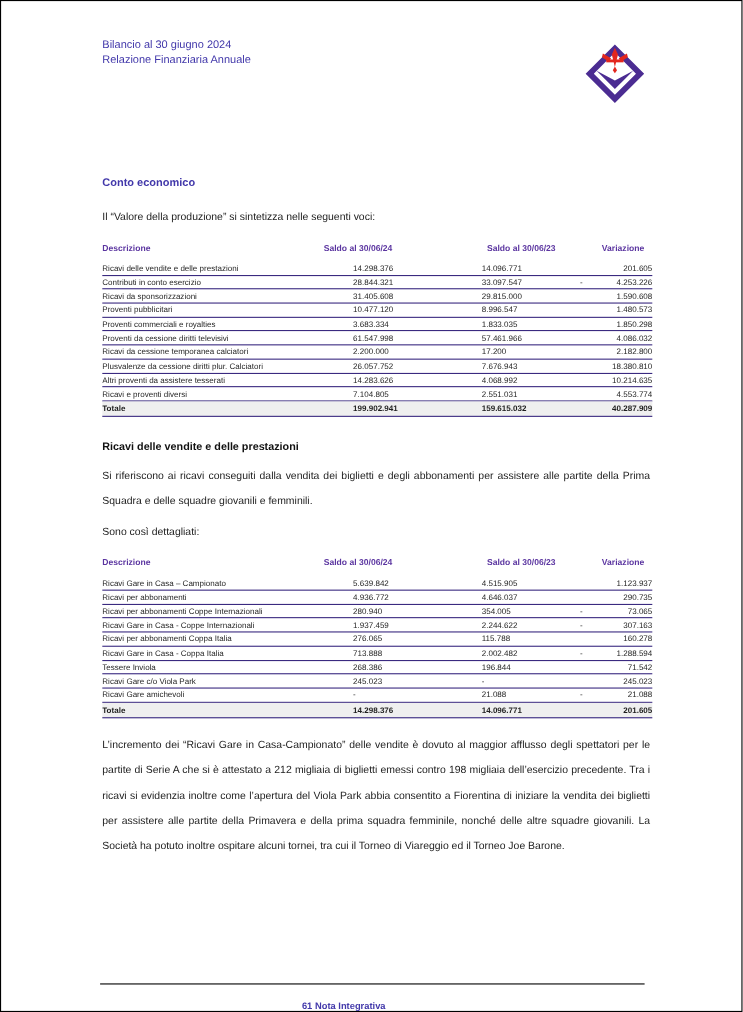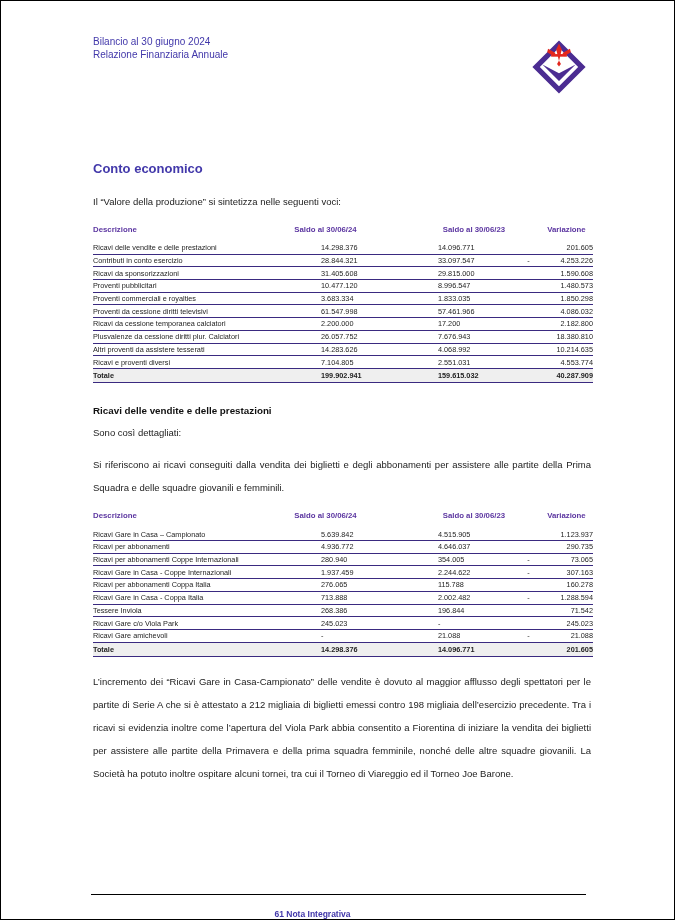--- a/index.html
+++ b/index.html
@@ -25,21 +25,21 @@
   }
   .content{padding:0 83px 0 92px;}
   .doc-header{margin-top:34px;}
   .doc-header .hline{
     color:var(--heading);
     font-size:10px;font-weight:normal;line-height:13px;
   }
   .logo{position:absolute;left:530px;top:38px;width:56px;height:56px;}
   .main-title{
     margin-top:100px;
-    color:var(--heading);font-size:13px;font-weight:bold;
+    color:var(--heading);font-size:10px;font-weight:bold;
   }
   .section-title{
     margin-top:30px;
     color:var(--heading);font-size:10.5px;font-weight:bold;
   }
   .sub-title{
     margin-top:22px;
     color:#111;font-size:9.8px;font-weight:bold;
   }
   .para{
@@ -196,23 +196,23 @@
         <div class="cn c2">159.615.032</div>
         <div class="cv">
           <span class="minus">-</span>
           <span class="val">40.287.909</span>
         </div>
       </div>
     </div>
 
   <div class="sub-title">Ricavi delle vendite e delle prestazioni</div>
 
+  <div class="para" style="margin-top:9px">Si riferiscono ai ricavi conseguiti dalla vendita dei biglietti e degli abbonamenti per assistere alle partite della Prima Squadra e delle squadre giovanili e femminili.</div>
+
   <div class="para single tight">Sono così dettagliati:</div>
-
-  <div class="para" style="margin-top:9px">Si riferiscono ai ricavi conseguiti dalla vendita dei biglietti e degli abbonamenti per assistere alle partite della Prima Squadra e delle squadre giovanili e femminili.</div>
 
   <div class="vtable" id="t2">
       <div class="trow thead">
         <div class="cd">Descrizione</div>
         <div class="cn">Saldo al 30/06/24</div>
         <div class="cn c2">Saldo al 30/06/23</div>
         <div class="cn cvtxt" style="width: 72px;">Variazione</div>
       </div>
       <div class="trow">
         <div class="cd">Ricavi Gare in Casa – Campionato</div>

